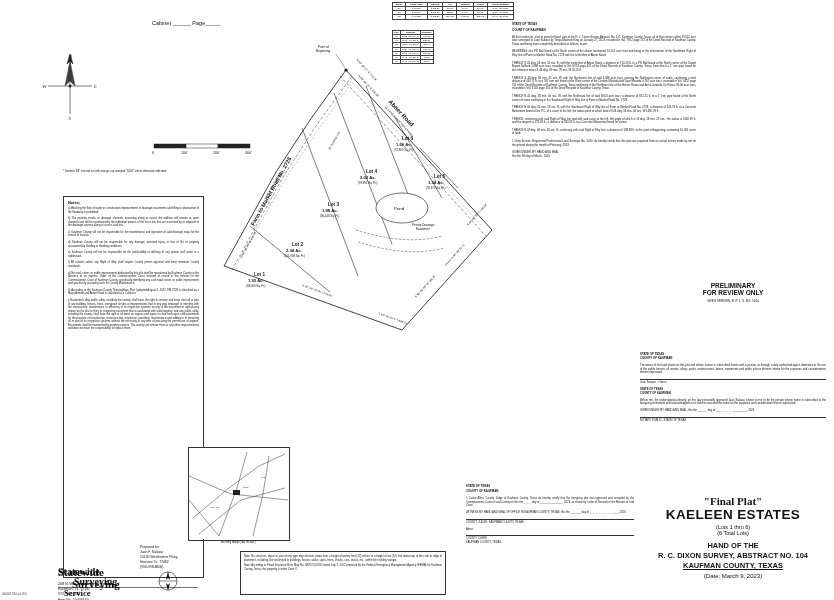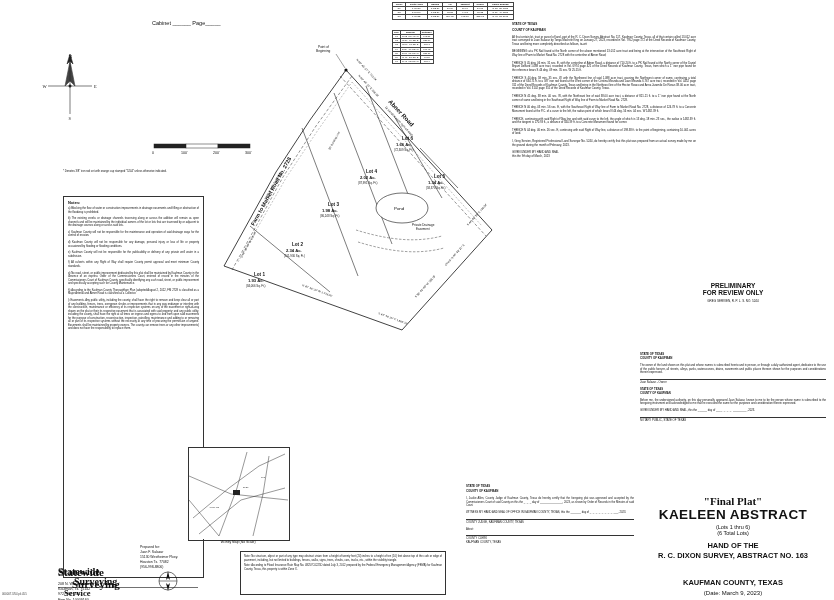--- a/index.html
+++ b/index.html
@@ -457,24 +457,24 @@
     <div class="rule"></div>
     <p>COUNTY JUDGE, KAUFMAN COUNTY, TEXAS</p>
     <p>Attest:</p>
     <div class="rule"></div>
     <p style="white-space:pre-line;">COUNTY CLERK
 KAUFMAN COUNTY, TEXAS</p>
   </div>
 
   <div class="abs" id="title">
     <div class="fp">"Final Plat"</div>
-    <div class="ke">KAELEEN ABSTRACT</div>
+    <div class="ke">KAELEEN ESTATES</div>
     <div class="sub">(Lots 1 thru 6)</div>
     <div class="sub" style="margin-top:0;">(6 Total Lots)</div>
     <div class="pt">HAND OF THE</div>
-    <div class="pt" style="margin-top:1px;">R. C. DIXON SURVEY, ABSTRACT NO. 163</div>
-    <div class="pt" style="margin-top:18px;">KAUFMAN COUNTY, TEXAS</div>
+    <div class="pt" style="margin-top:1px;">R. C. DIXON SURVEY, ABSTRACT NO. 104</div>
+    <div class="pt" style="margin-top:1px;text-decoration:underline;">KAUFMAN COUNTY, TEXAS</div>
     <div class="dt">(Date: March 9, 2023)</div>
   </div>
 
   <div class="abs" id="footer">000007.3/54  pk 455</div>
 
 </div>
 
 </body></html>

